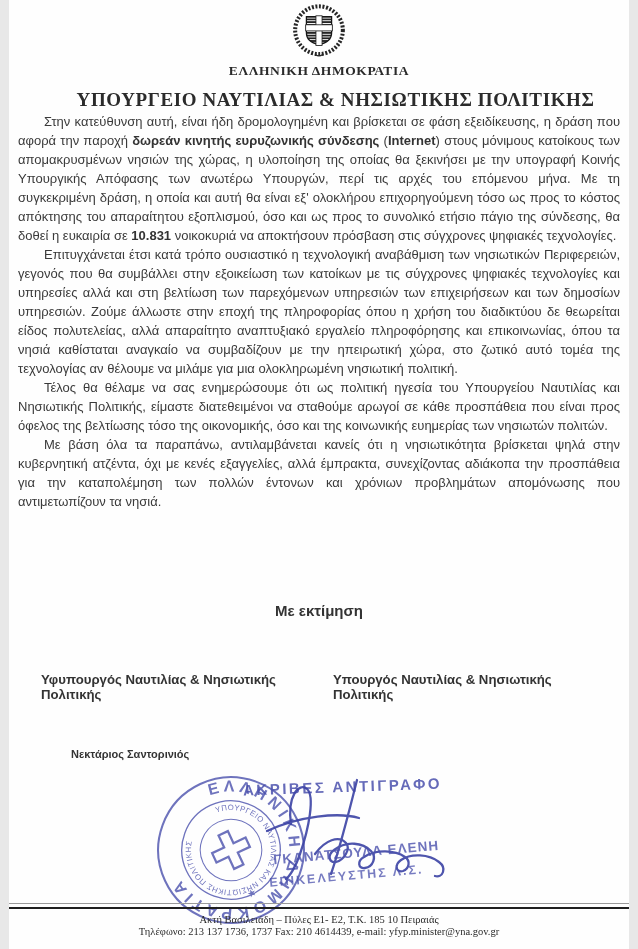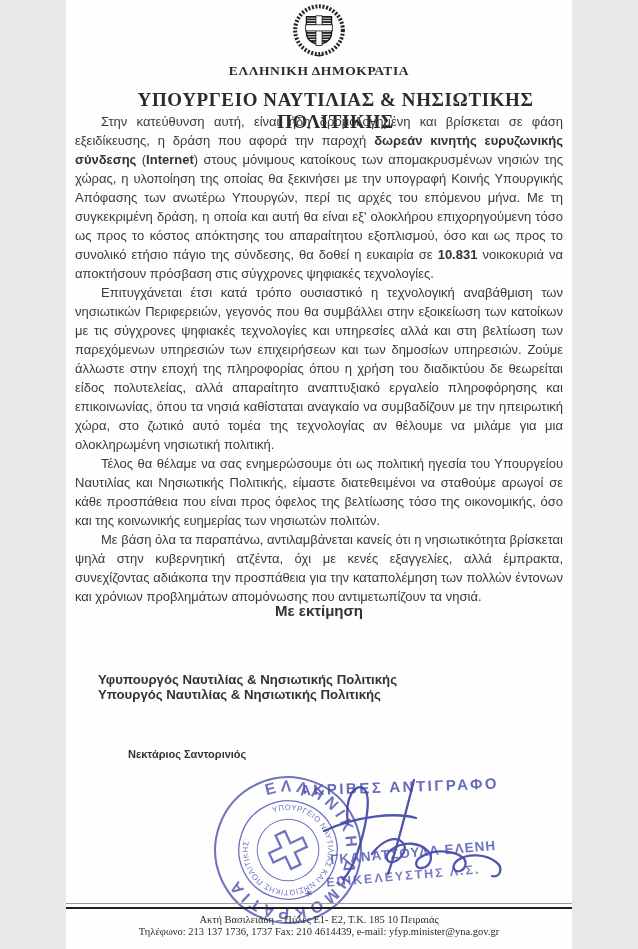--- a/index.html
+++ b/index.html
@@ -1,17 +1,17 @@
 <!DOCTYPE html>
 <html><head>
 <meta charset="utf-8">
 <style>
   html,body{margin:0;padding:0;background:#e8e8e8;}
   #page{
-    position:relative;width:506px;height:949px;margin:0 auto;
+    position:relative;width:620px;height:949px;margin:0 auto;
     background:#fefefe;overflow:hidden;
     font-family:"Liberation Sans","DejaVu Sans",sans-serif;
     color:#383838;
   }
   
   .hdr{position:absolute;top:0;left:0;right:0;text-align:center;}
   .emblem{display:block;margin:3px auto 2px auto;}
   .hdr-line{
     font-family:"Liberation Serif","DejaVu Serif",serif;
     font-weight:bold;color:#2b2b2b;letter-spacing:.6px;
@@ -27,21 +27,21 @@
   .bodytext b{color:#333;}
   
   .closing{
     position:absolute;top:602px;left:0;right:0;text-align:center;
     font-weight:bold;font-size:15px;color:#333;
   }
   .sig-titles{
     position:absolute;top:672px;left:0;right:0;
     display:flex;justify-content:space-between;
     padding:0 20px 0 32px;box-sizing:border-box;
-    font-weight:bold;font-size:13.2px;color:#333;flex-direction:column;
+    font-weight:bold;font-size:13.2px;color:#333;
   }
   .sig-names{
     position:absolute;top:748px;left:0;right:0;
     display:flex;justify-content:space-between;
     padding:0 42px 0 62px;box-sizing:border-box;
     font-weight:bold;font-size:11px;color:#333;
   }
   
   .copy-label{
     position:absolute;left:234px;top:778px;

